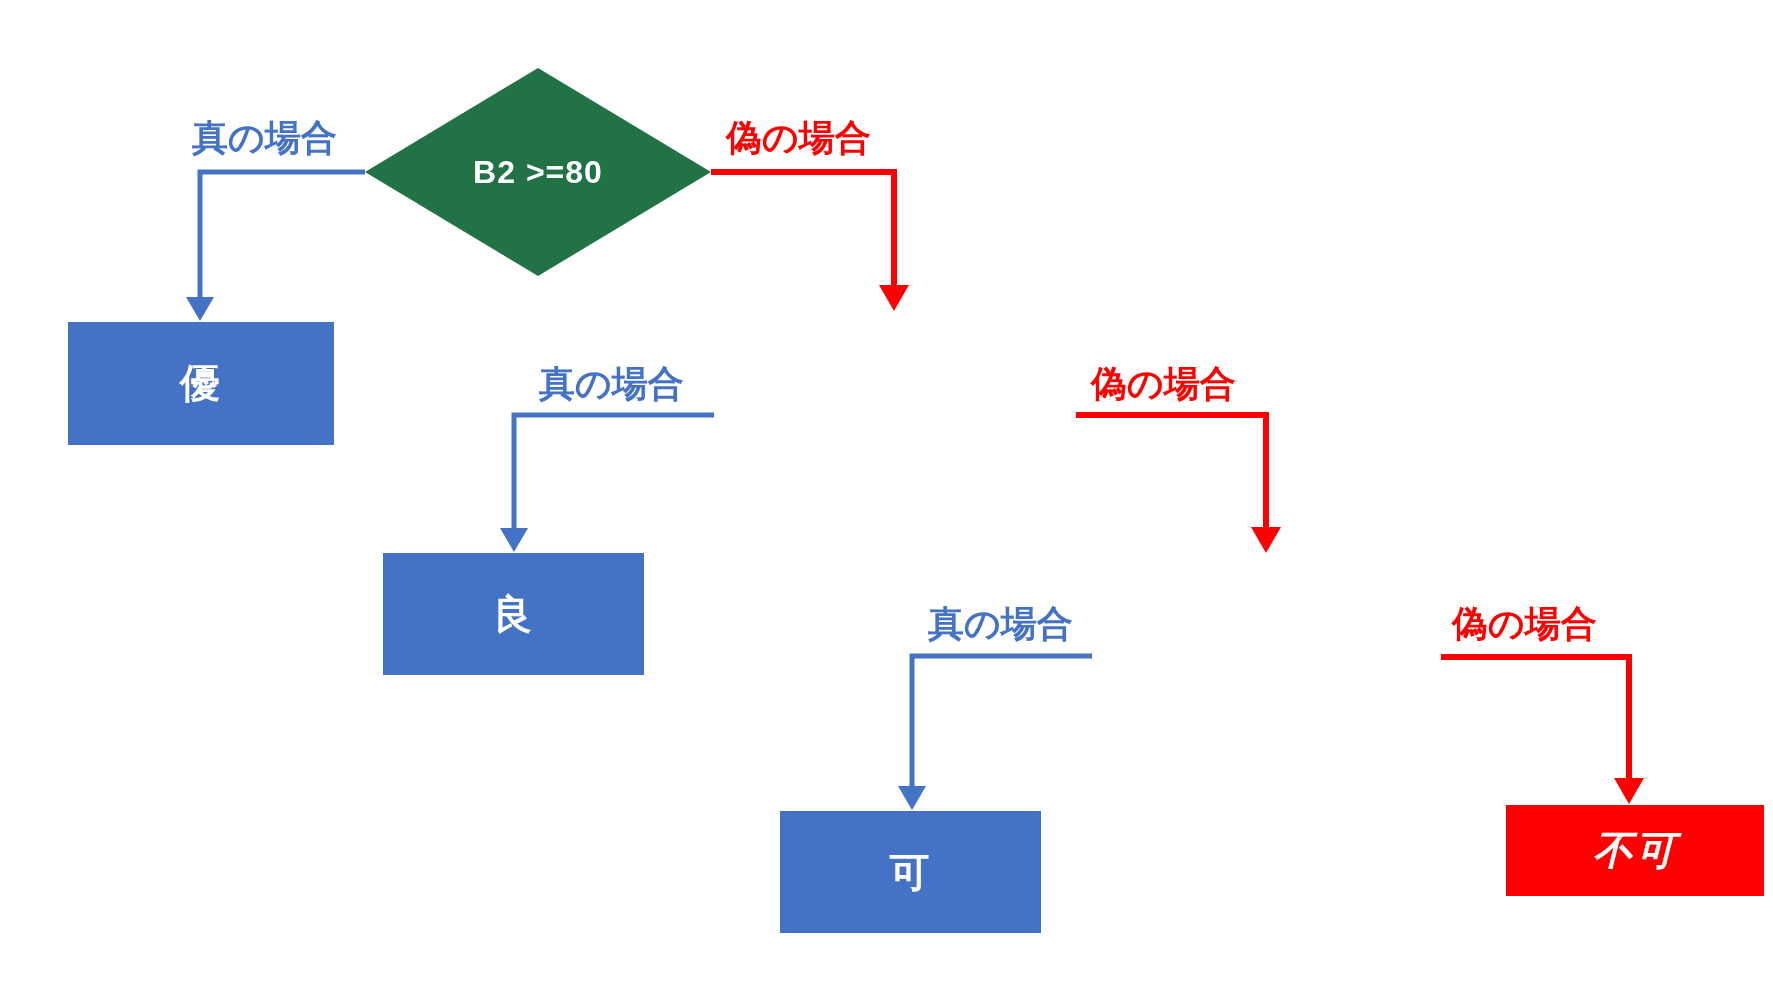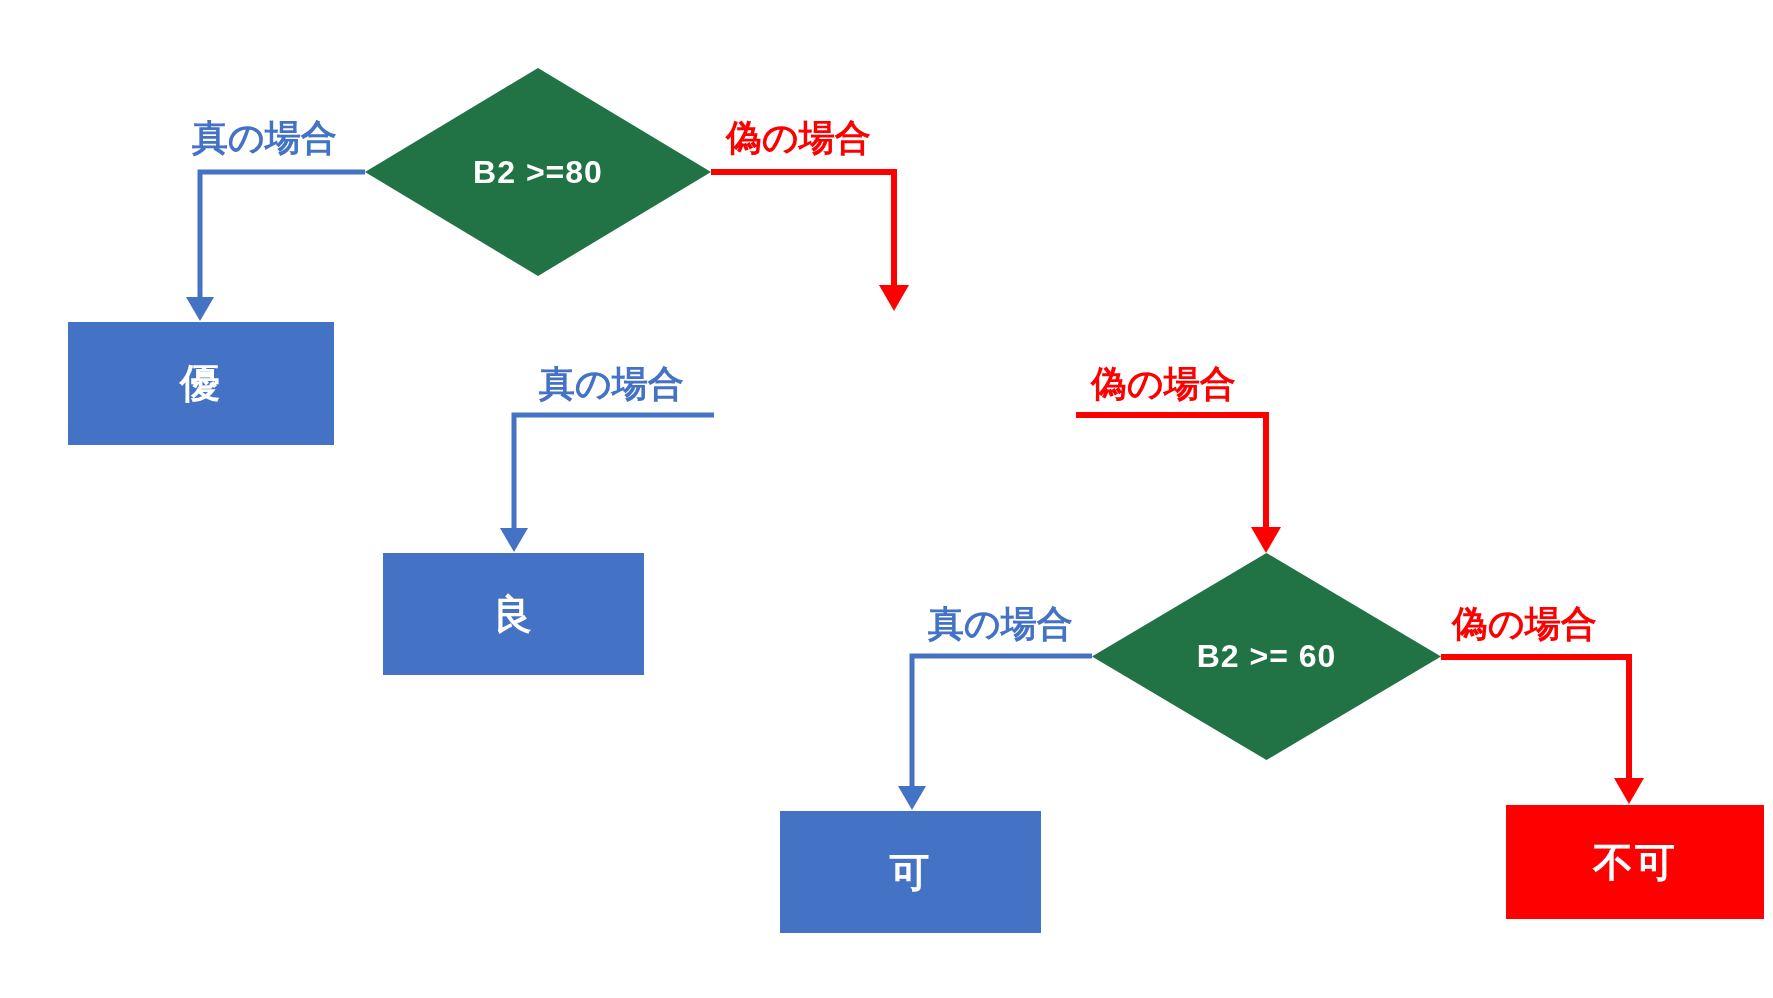--- a/index.html
+++ b/index.html
@@ -73,34 +73,31 @@
     </g>
     <g class="edge-false">
       <polyline points="1412,657 1600,657 1600,780"></polyline>
       <polygon points="1600,804 1585,778 1615,778"></polygon>
     </g>
   </svg>
 
   <div class="diamond" style="left:336px;top:68px;width:346px;height:208px;">
     <span class="node-label">B2 &gt;=80</span>
   </div>
-  <div class="diamond" style="left:1063px;top:553px;width:349px;height:207px;">
-    <span class="node-label">B2 &gt;= 60</span>
-  </div>
 
   <div class="result pass" style="left:39px;top:322px;width:266px;height:123px;">
     <span class="node-label">優</span>
   </div>
   <div class="result pass" style="left:354px;top:553px;width:261px;height:122px;">
     <span class="node-label">良</span>
   </div>
   <div class="result pass" style="left:751px;top:811px;width:261px;height:122px;">
     <span class="node-label">可</span>
   </div>
-  <div class="result fail" style="left:1477px;top:805px;width:258px;height:114px;">
+  <div class="result fail" style="left:1477px;top:805px;width:258px;height:91px;font-style:italic;">
     <span class="node-label">不可</span>
   </div>
 
   <div class="edge-label true" style="left:163px;top:120px;">真の場合</div>
   <div class="edge-label false" style="left:697px;top:120px;">偽の場合</div>
   <div class="edge-label true" style="left:510px;top:366px;">真の場合</div>
   <div class="edge-label false" style="left:1062px;top:366px;">偽の場合</div>
   <div class="edge-label true" style="left:899px;top:606px;">真の場合</div>
   <div class="edge-label false" style="left:1423px;top:606px;">偽の場合</div>
 

